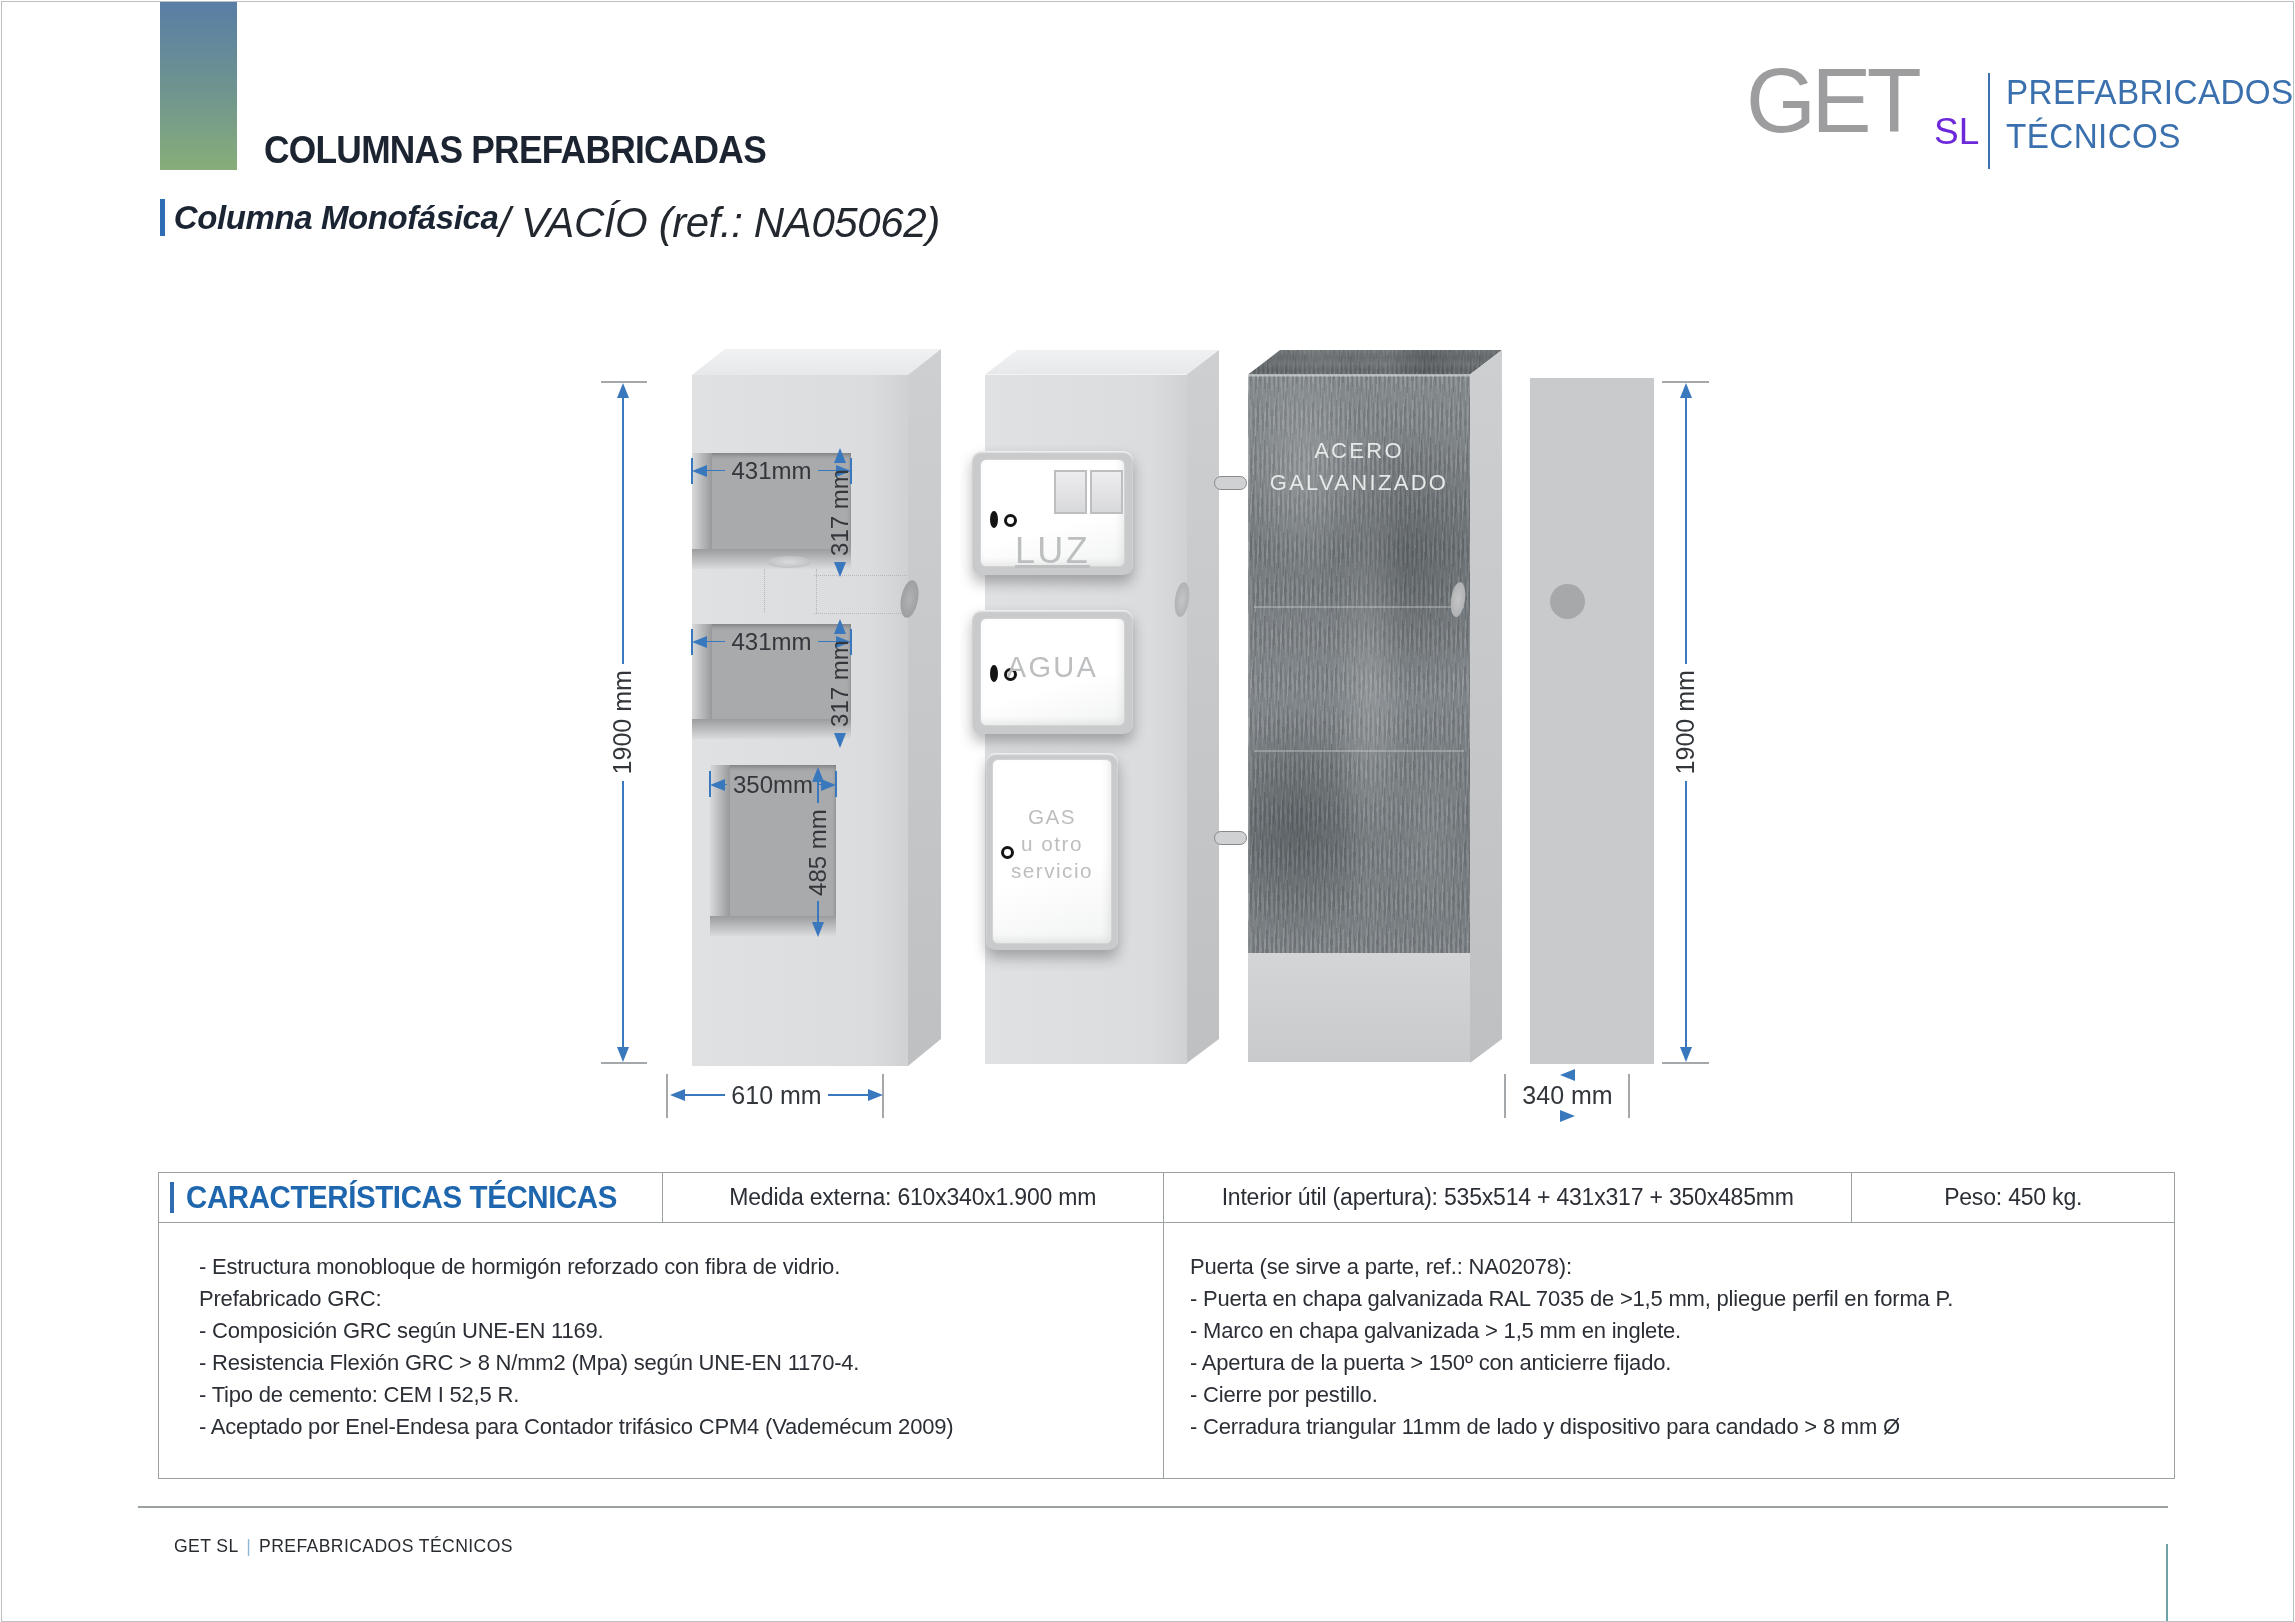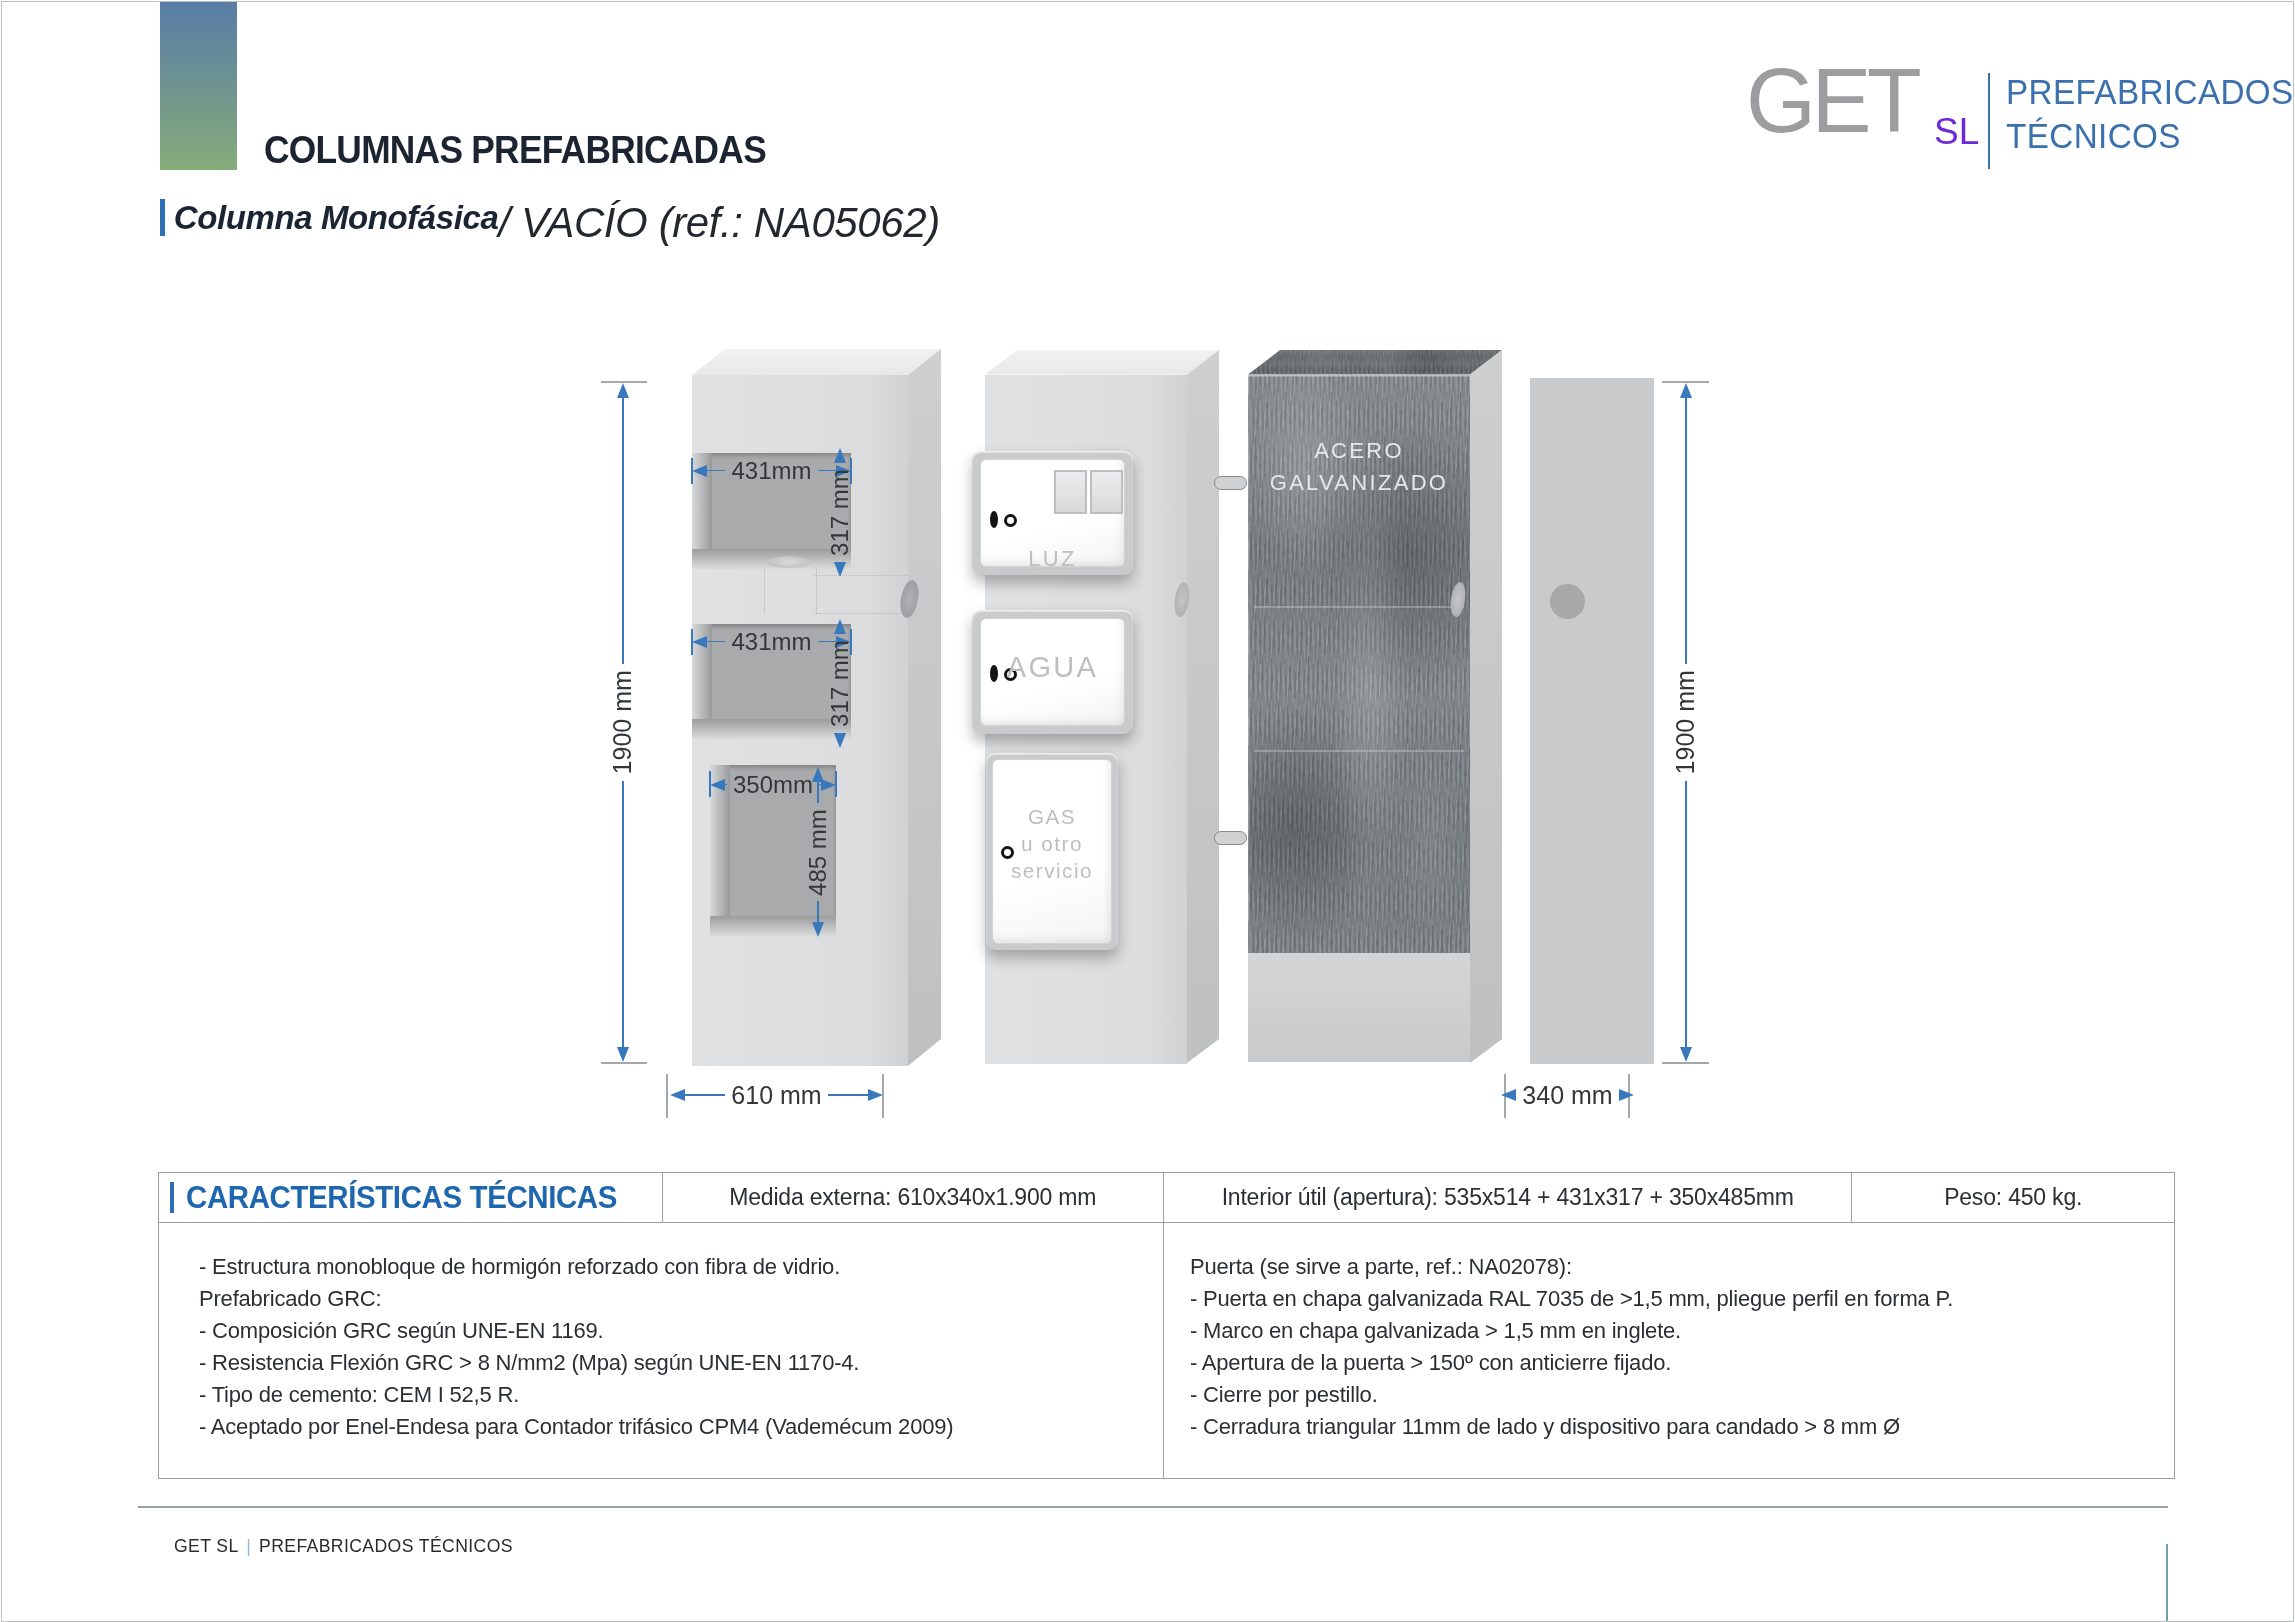--- a/index.html
+++ b/index.html
@@ -213,21 +213,21 @@
   <div class="face sidef" style="left:1163px;top:350px;width:32px;height:713px;clip-path:polygon(0 24.5px,100% 0,100% 689px,0 100%);"></div>
   <div class="face front" style="left:961px;top:375px;width:202px;height:689px;"></div>
   <div class="oval" style="left:1175px;top:582px;width:13.8px;height:35px;background:radial-gradient(#c3c5c7,#a8aaac);transform:rotate(8deg);"></div>
 
   <div class="doorframe" style="left:972px;top:451px;width:161px;height:124px;">
     <div class="door">
       <div class="win" style="left:73px;top:10.7px;width:29px;height:40px;"></div>
       <div class="win" style="left:109px;top:10.7px;width:29px;height:40px;"></div>
       <div class="lockoval" style="left:9.2px;top:51px;"></div>
       <div class="lockring" style="left:23px;top:54px;"></div>
-      <div class="doorlab" style="top:86px;font-size:22px;">LUZ</div>
+      <div class="doorlab" style="top:70px;font-size:36px;text-decoration:underline;">LUZ</div>
     </div>
   </div>
 
   <div class="doorframe" style="left:972px;top:610px;width:161px;height:124px;">
     <div class="door">
       <div class="lockoval" style="left:9.2px;top:46px;"></div>
       <div class="lockring" style="left:23px;top:49px;"></div>
       <div class="doorlab" style="top:32px;font-size:29px;">AGUA</div>
     </div>
   </div>
@@ -256,21 +256,21 @@
   <div class="pill" style="left:1214px;top:476px;"></div>
   <div class="pill" style="left:1214px;top:831px;"></div>
   <div class="face" style="left:1224px;top:953px;width:222px;height:109px;background:linear-gradient(180deg,#d4d5d7,#c9cacc);"></div>
   <div class="oval" style="left:1451px;top:582px;width:13.8px;height:35px;background:radial-gradient(#c3c5c7,#a8aaac);transform:rotate(8deg);"></div>
 
   <div class="face" style="left:1506px;top:378px;width:124px;height:686px;background:#c8cacc;"></div>
   <div class="oval" style="left:1550px;top:584px;width:35px;height:35px;background:#a6a8aa;"></div>
 
   <div class="ext" style="left:1504px;top:1074px;width:1.5px;height:44px;"></div>
   <div class="ext" style="left:1628px;top:1074px;width:1.5px;height:44px;"></div>
-  <div class="dimh" style="left:1507px;top:1082px;width:121px;height:26px;">
+  <div class="dimh" style="left:1507px;top:1082px;width:121px;height:26px;flex-direction:column;">
     <span class="al"></span>
       <span class="dlh"></span>
     <span class="dlab big">340 mm</span>
     <span class="dlh"></span>
       <span class="ar"></span>
   </div>
 
   <div class="ext" style="left:1662px;top:381px;width:47px;height:1.5px;"></div>
   <div class="ext" style="left:1662px;top:1062px;width:47px;height:1.5px;"></div>
   <div class="dimv" style="left:1679px;top:383px;width:13.8px;height:679px;">

